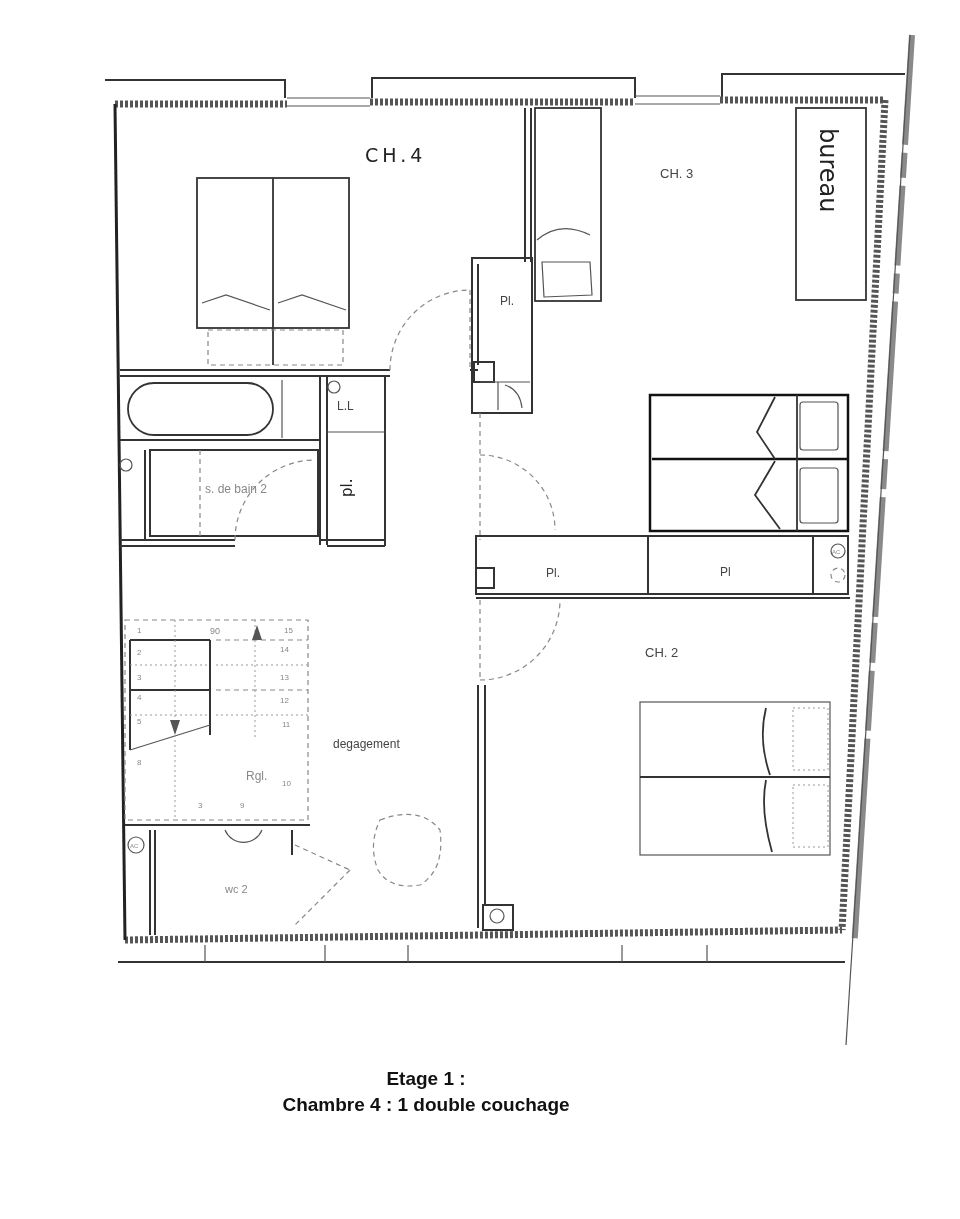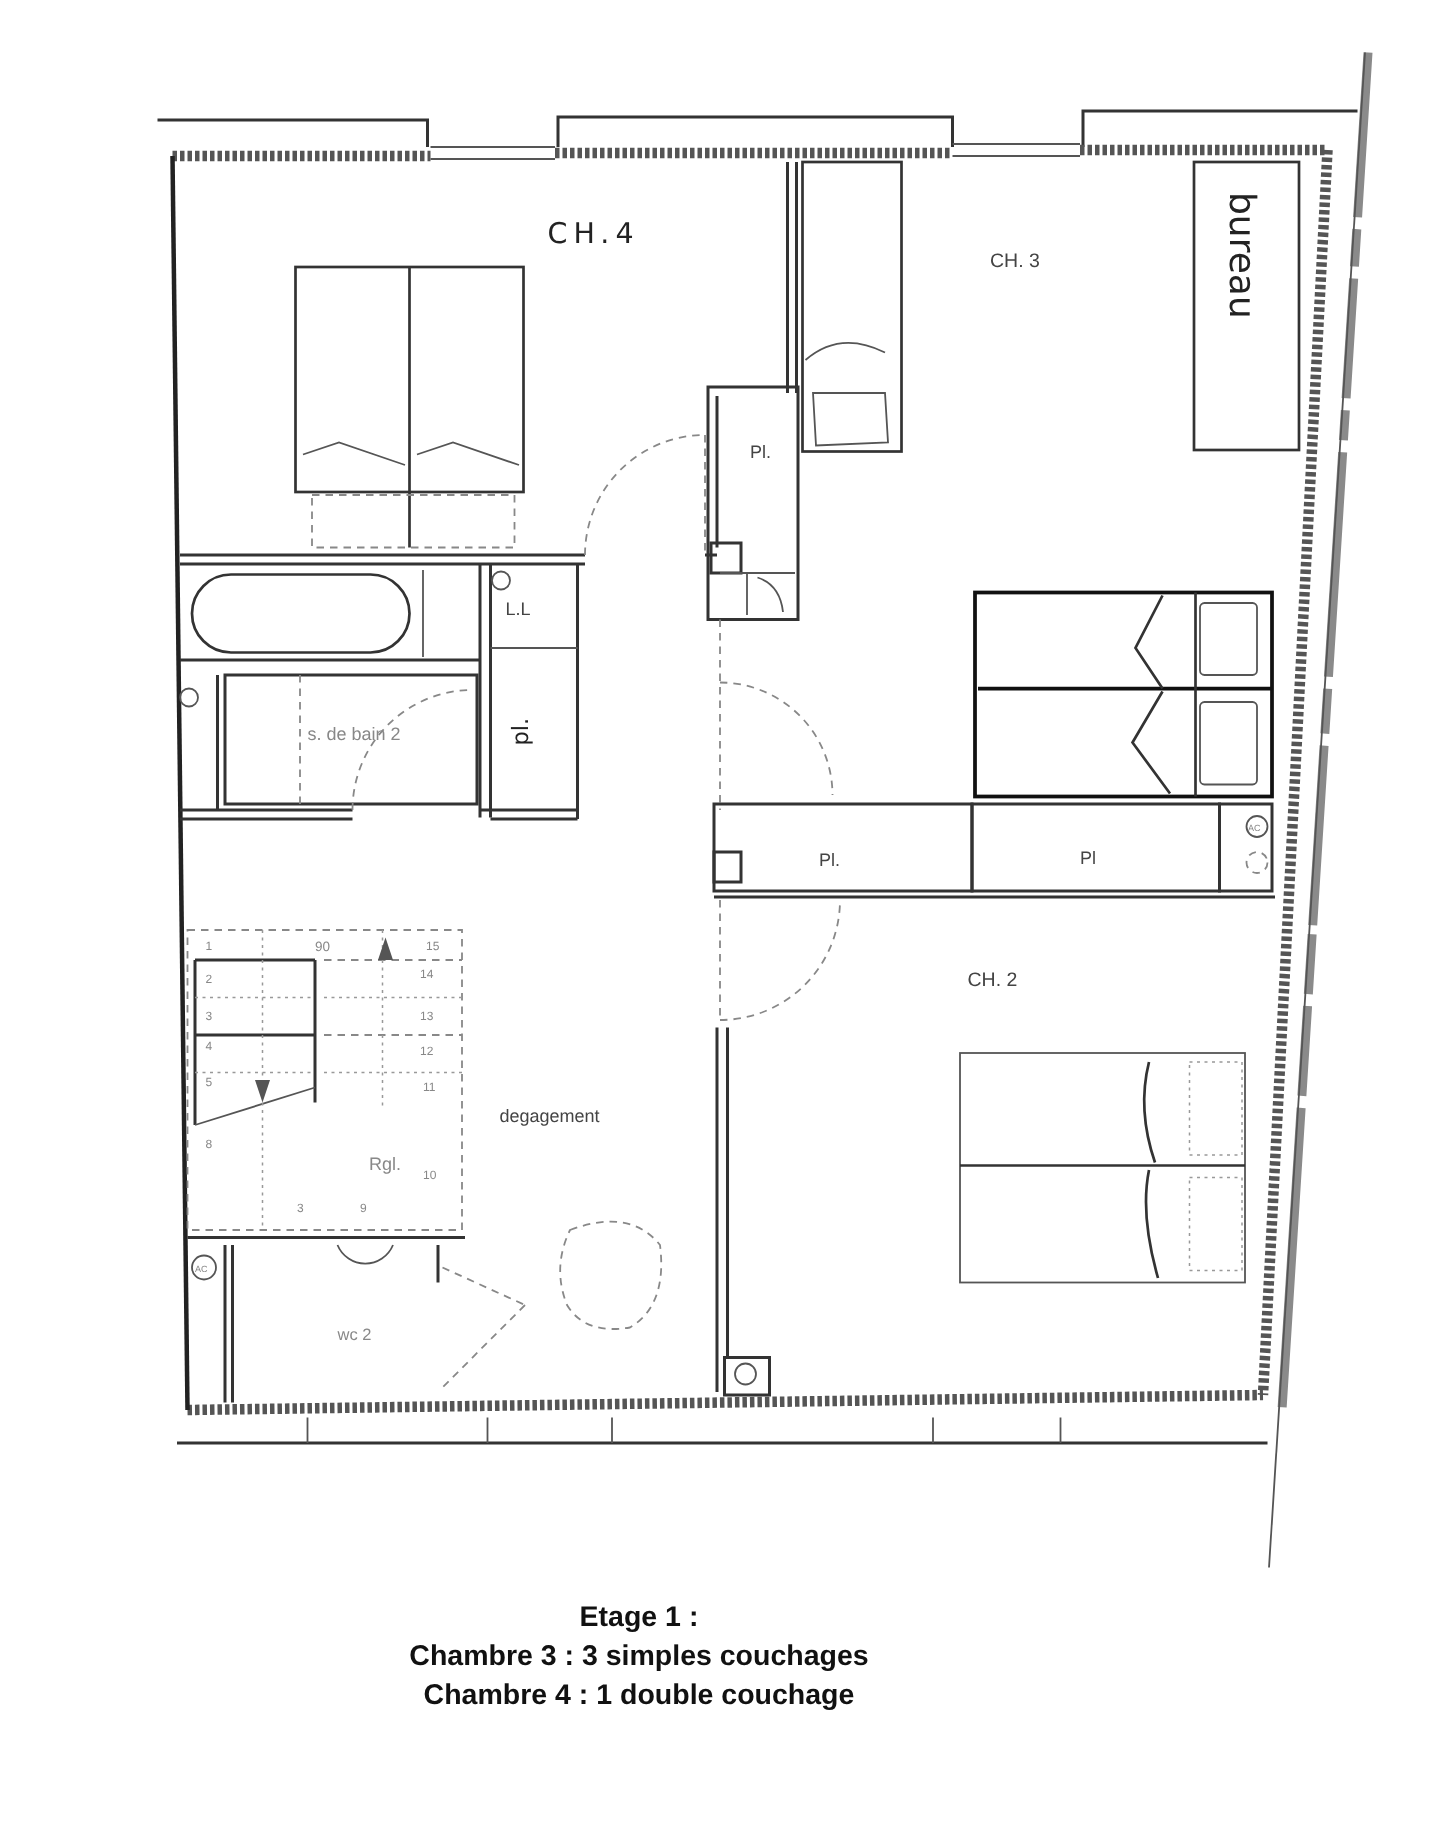--- a/index.html
+++ b/index.html
@@ -197,15 +197,14 @@
     <circle class="thin" cx="136" cy="845" r="8"></circle>
     <text class="lightlbl" x="130" y="848" font-size="6">AC</text>
     <circle class="thin" cx="497" cy="916" r="7"></circle>
     <circle class="thin" cx="334" cy="387" r="6"></circle>
     <circle class="thin" cx="126" cy="465" r="6"></circle>
   </g>
 </svg>
 
 <div class="caption">
   <div>Etage 1 :</div>
-  <div>Chambre 3 : 3 simples couchages</div>
   <div>Chambre 4 : 1 double couchage</div>
 </div>
 
 </body></html>

